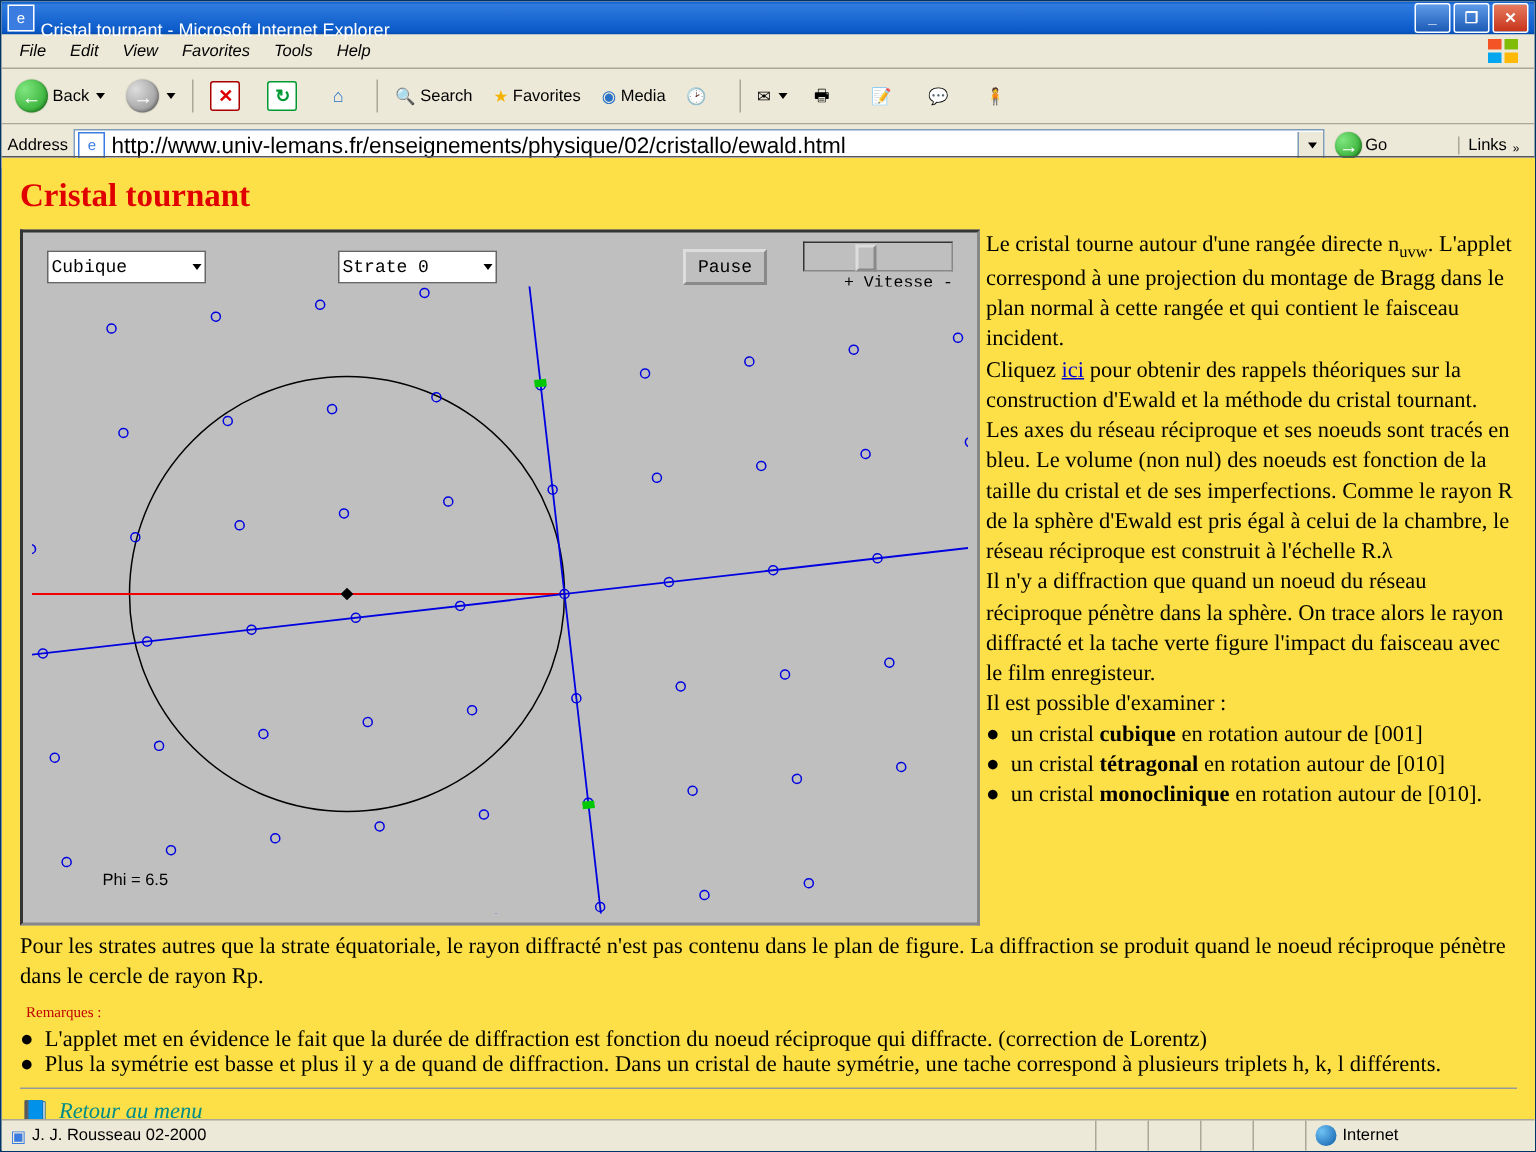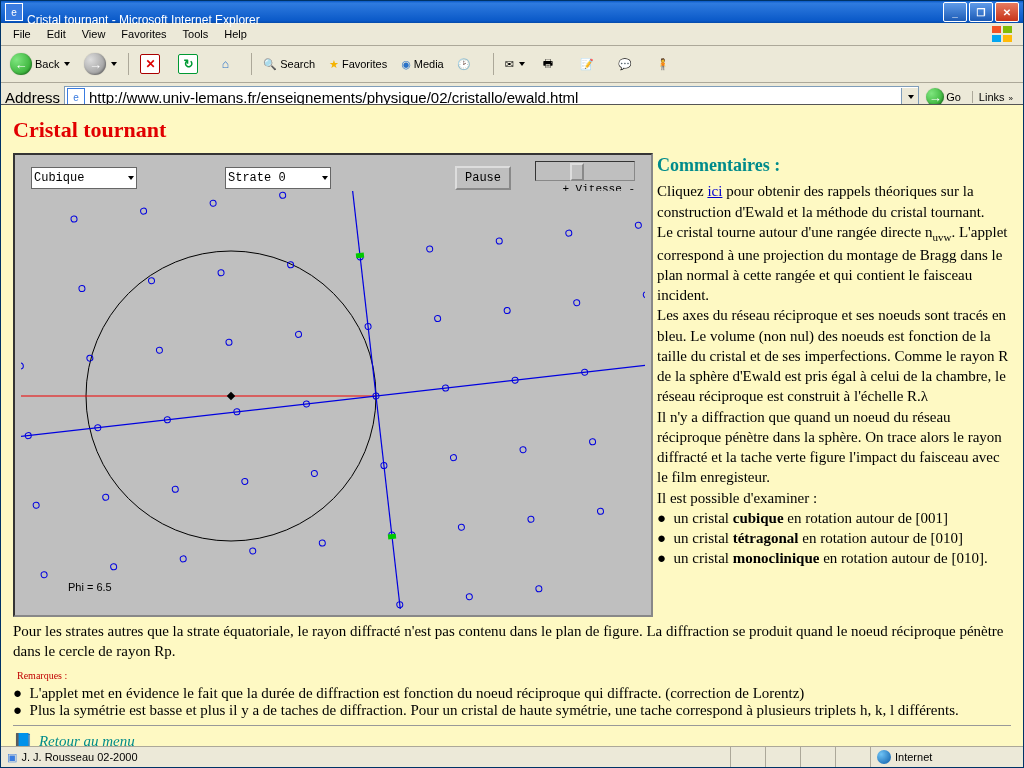--- a/index.html
+++ b/index.html
@@ -5,44 +5,44 @@
   html, body { margin:0; padding:0; font-family: "Tahoma", "Arial", sans-serif; font-size:11px; background:#ECE9D8; }
   .window { width:1024px; height:768px; position:relative; overflow:hidden; background:#ECE9D8; border:1px solid #003366; box-sizing:border-box;}
   
   .titlebar { height:22px; background:linear-gradient(to bottom,#0A59C8 0%,#2F7BDF 10%,#0A59C8 90%,#054AA8 100%); color:white; display:flex; align-items:center; padding:0 4px; font-size:12px; }
   .titlebar .icon { width:16px; height:16px; background:#3A7CE0; border:1px solid #fff; margin-right:4px; display:flex;align-items:center;justify-content:center;font-size:10px;color:#fff;}
   .titlebar .title { flex:1;margin-top:16px; }
   .titlebar .wbtn { width:22px; height:18px; margin-left:2px; background:linear-gradient(#5F9BE9,#1C5BB6); border:1px solid #fff; border-radius:2px; color:#fff; display:flex;align-items:center;justify-content:center;font-weight:bold;font-size:10px; cursor:default;}
   .titlebar .wbtn.close { background:linear-gradient(#E67B5F,#C8341A); }
   
   .menubar { height:22px; background:#ECE9D8; display:flex; align-items:center; padding:0 4px; font-size:11px; border-bottom:1px solid #aca899;}
-  .menubar .mitem { padding:2px 8px; cursor:default; }
+  .menubar .mitem { padding:2px 8px; cursor:default;font-style:italic; }
   .menubar .winlogo { margin-left:auto; width:32px; height:20px; display:flex;align-items:center;justify-content:center; }
   .menubar .winlogo svg { width:24px; height:18px; }
   
   .toolbar { height:32px; background:#ECE9D8; display:flex; align-items:center; padding:2px 4px; gap:4px; border-bottom:1px solid #aca899;}
   .tbtn { height:24px; min-width:24px; padding:0 4px; display:flex; align-items:center; gap:3px; border:1px solid transparent; border-radius:3px; cursor:default; font-size:11px;}
   .tsep { width:1px; height:22px; background:#aca899; margin:0 2px;}
   .circ { width:22px; height:22px; border-radius:50%; display:flex;align-items:center;justify-content:center;color:white;font-weight:bold;font-size:13px; box-shadow:inset -1px -1px 2px rgba(0,0,0,.3), 0 0 1px rgba(0,0,0,.3);}
   .circ.green{background:radial-gradient(circle at 30% 30%, #7FE67F, #1E9E1E);} 
   .circ.gray{background:radial-gradient(circle at 30% 30%, #ddd, #888);} 
   .sq { width:18px; height:18px; display:flex;align-items:center;justify-content:center;border-radius:2px;font-size:12px;font-weight:bold;}
   .dd { width:0;height:0;border-left:3px solid transparent;border-right:3px solid transparent;border-top:4px solid #000; margin-left:2px;}
   
   .addrbar { height:24px; background:#ECE9D8; display:flex; align-items:center; padding:2px 4px; gap:4px; border-bottom:1px solid #808080;}
-  .addrbar label { font-size:15px; }
+  .addrbar label { font-size:11px; }
   .addrbar .addrbox { flex:1; display:flex; align-items:center; background:white; border:1px solid #7F9DB9; height:20px;}
   .addrbar .addrbox .favicon { width:16px;height:16px;margin:0 2px;display:flex;align-items:center;justify-content:center;font-size:10px;color:#3A7CE0;border:1px solid #3A7CE0;}
   .addrbar input { flex:1; border:none; outline:none; font-size:15px; padding:0 2px;}
   .addrbar .addrdd { width:16px;height:18px;display:flex;align-items:center;justify-content:center;background:#ECE9D8;border-left:1px solid #7F9DB9;}
   .gobtn { height:20px; padding:0 6px 0 2px; display:flex;align-items:center;gap:2px;font-size:11px;border:1px solid transparent;}
   .gobtn .circ{width:18px;height:18px;}
-  .links { padding:0 6px; border-left:1px solid #aca899; font-size:11px; display:flex;align-items:flex-end;gap:2px;}
-  
-  .viewport { position:absolute; top:103px; left:0; right:0; bottom:20px; background:#fef9c3; overflow:auto; border-top:1px solid #555;}
+  .links { padding:0 6px; border-left:1px solid #aca899; font-size:11px; display:flex;align-items:flex-end;gap:2px;margin-left:36px;}
+  
+  .viewport { position:absolute; top:103px; left:0; right:0; bottom:20px; background:#fde047; overflow:auto; border-top:1px solid #555;}
   .viewport::-webkit-scrollbar{width:16px;} .viewport::-webkit-scrollbar-track{background:#EDE9DB;border-left:1px solid #D7D0B8;} .viewport::-webkit-scrollbar-thumb{background:#C7C2AD;border:1px solid #9E9A85;}
   .page { padding:8px 12px; font-family:"Times New Roman",serif; font-size:15px; }
   .page h1 { color:#E10000; font-family:"Times New Roman",serif; font-size:22px; font-weight:bold; margin:4px 0 10px 0; }
   .layout { display:flex; gap:4px; align-items:flex-start;}
   .appletbox { width:636px; height:460px; background:#BFBFBF; border:2px inset #888; position:relative; font-family:Tahoma,sans-serif; font-size:11px; flex-shrink:0;}
   .appcontrols { position:absolute; top:6px; left:0; right:0; display:flex; gap:24px; align-items:center; padding:0 16px;}
   .asel { width:100px; height:20px; background:white; border:1px solid #666; padding:0 2px; font-size:12px; font-family:"Courier New",monospace; display:flex;align-items:center;justify-content:space-between;}
   .asel .dd{border-top-color:#000;}
   .abtn { padding:3px 8px; background:#BFBFBF; border:2px outset #ddd; font-family:"Courier New",monospace; font-size:12px; cursor:default;}
   .aslider { width:100px; }
@@ -284,42 +284,41 @@
 
                 <rect x="-4" y="-144" width="8" height="5" fill="#00C800"></rect>
                 <rect x="-4" y="139" width="8" height="5" fill="#00C800"></rect>
               </g>
             </svg>
           </div>
           <div class="phi">Phi = 6.5</div>
         </div>
 
         <div class="comments">
-          <h2>Commentaires :</h2>
+          <div>
+            <span>Le cristal tourne autour d'une rangée directe n</span><sub>uvw</sub><span>. L'applet correspond à une projection du montage de Bragg dans le plan normal à cette rangée et qui contient le faisceau incident.</span>
+          </div>
           <div>
             <span>Cliquez </span><a href="#">ici</a><span> pour obtenir des rappels théoriques sur la construction d'Ewald et la méthode du cristal tournant.</span>
-          </div>
-          <div>
-            <span>Le cristal tourne autour d'une rangée directe n</span><sub>uvw</sub><span>. L'applet correspond à une projection du montage de Bragg dans le plan normal à cette rangée et qui contient le faisceau incident.</span>
           </div>
           <div>Les axes du réseau réciproque et ses noeuds sont tracés en bleu. Le volume (non nul) des noeuds est fonction de la taille du cristal et de ses imperfections. Comme le rayon R de la sphère d'Ewald est pris égal à celui de la chambre, le réseau réciproque est construit à l'échelle R.λ</div>
           <div>Il n'y a diffraction que quand un noeud du réseau réciproque pénètre dans la sphère. On trace alors le rayon diffracté et la tache verte figure l'impact du faisceau avec le film enregisteur.</div>
           <div>Il est possible d'examiner :</div>
           <div>●&nbsp;&nbsp;<span>un cristal </span><b>cubique</b><span> en rotation autour de [001]</span></div>
           <div>●&nbsp;&nbsp;<span>un cristal </span><b>tétragonal</b><span> en rotation autour de [010]</span></div>
           <div>●&nbsp;&nbsp;<span>un cristal </span><b>monoclinique</b><span> en rotation autour de [010].</span></div>
         </div>
       </div>
 
       <div class="comments" style="margin-top:4px;">Pour les strates autres que la strate équatoriale, le rayon diffracté n'est pas contenu dans le plan de figure. La diffraction se produit quand le noeud réciproque pénètre dans le cercle de rayon Rp.</div>
 
       <div class="remarks">
         <h3>Remarques :</h3>
         <div>●&nbsp;&nbsp;<span>L'applet met en évidence le fait que la durée de diffraction est fonction du noeud réciproque qui diffracte. (correction de Lorentz)</span></div>
-        <div>●&nbsp;&nbsp;<span>Plus la symétrie est basse et plus il y a de taches de diffraction. Pour un cristal de haute symétrie, une tache correspond à plusieurs triplets h, k, l différents.</span></div>
+        <div>●&nbsp;&nbsp;<span>Plus la symétrie est basse et plus il y a de quand de diffraction. Dans un cristal de haute symétrie, une tache correspond à plusieurs triplets h, k, l différents.</span></div>
       </div>
       <hr style="margin:6px 0;border:none;border-top:1px solid #999;">
       <div style="display:flex;align-items:center;gap:6px;">
         <span style="color:#2A72C8;font-size:16px;">📘</span>
         <a href="#" class="menu-link">Retour au menu</a>
       </div>
     </div>
   </div>
 
   <div class="statusbar">

